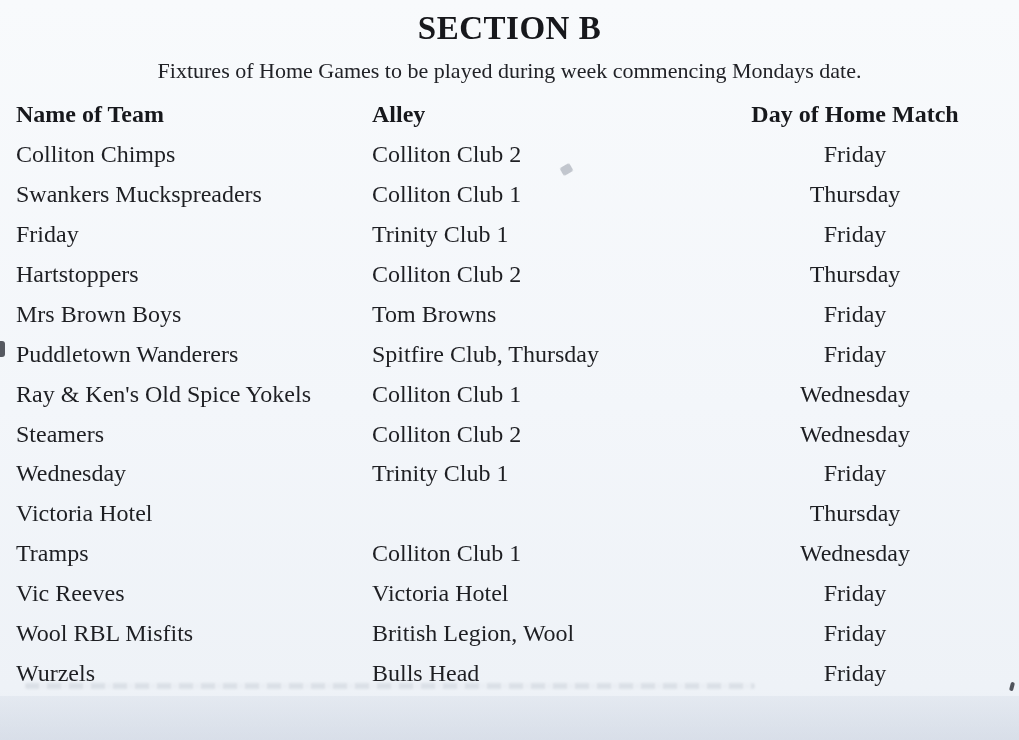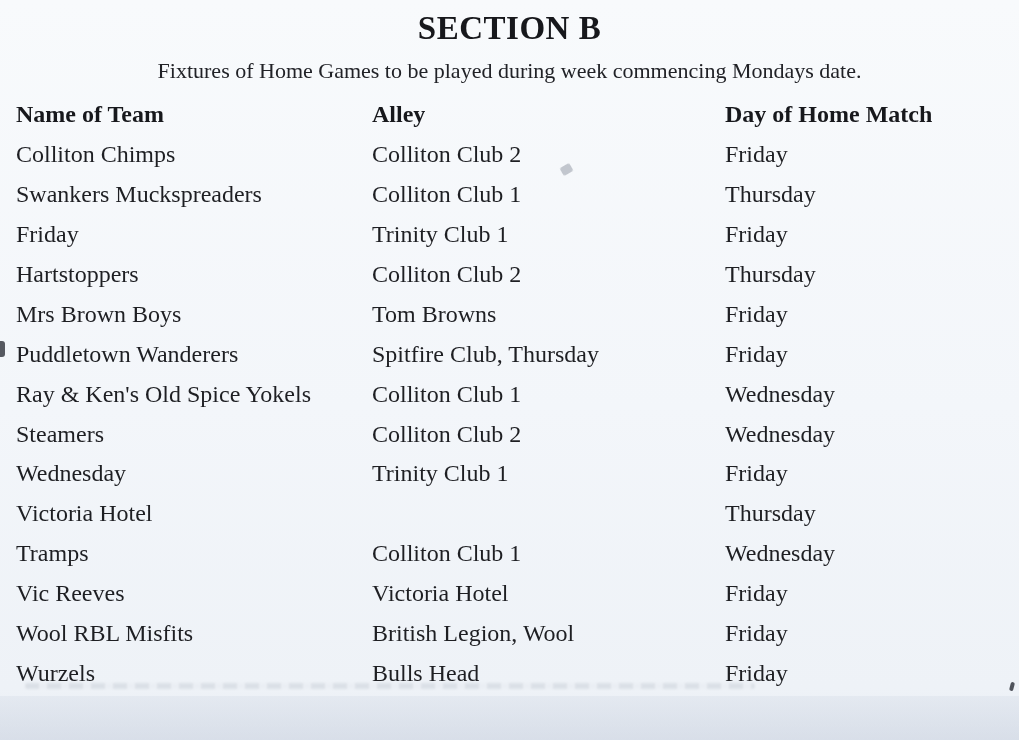--- a/index.html
+++ b/index.html
@@ -51,21 +51,21 @@
     height: 39.9px;
     align-items: center;
     font-size: 24px;
   }
   .t-row.header {
     font-weight: bold;
     color: #17181c;
   }
   .cell-team  { width: 356px; flex: 0 0 auto; text-align: left; white-space: nowrap; }
   .cell-alley { flex: 1 1 auto; text-align: left; white-space: nowrap; }
-  .cell-day   { width: 260px; flex: 0 0 auto; text-align: left; white-space: nowrap; }
+  .cell-day   { width: 260px; flex: 0 0 auto; text-align: center; white-space: nowrap; }
 
   
   .bottom-band {
     position: absolute;
     left: 0;
     bottom: 0;
     width: 100%;
     height: 44px;
     background: linear-gradient(180deg, rgba(201,210,223,0.25), rgba(196,205,219,0.45));
     pointer-events: none;

